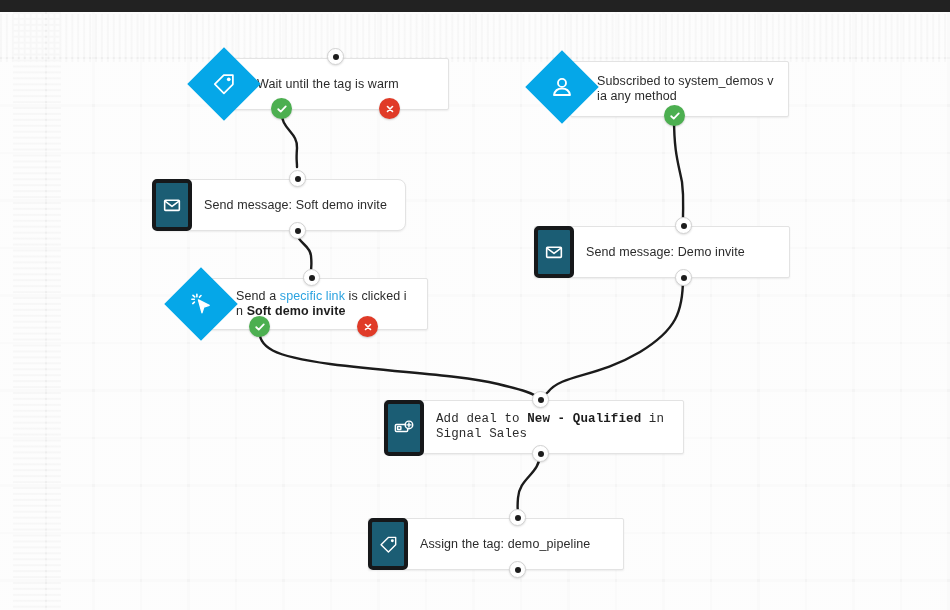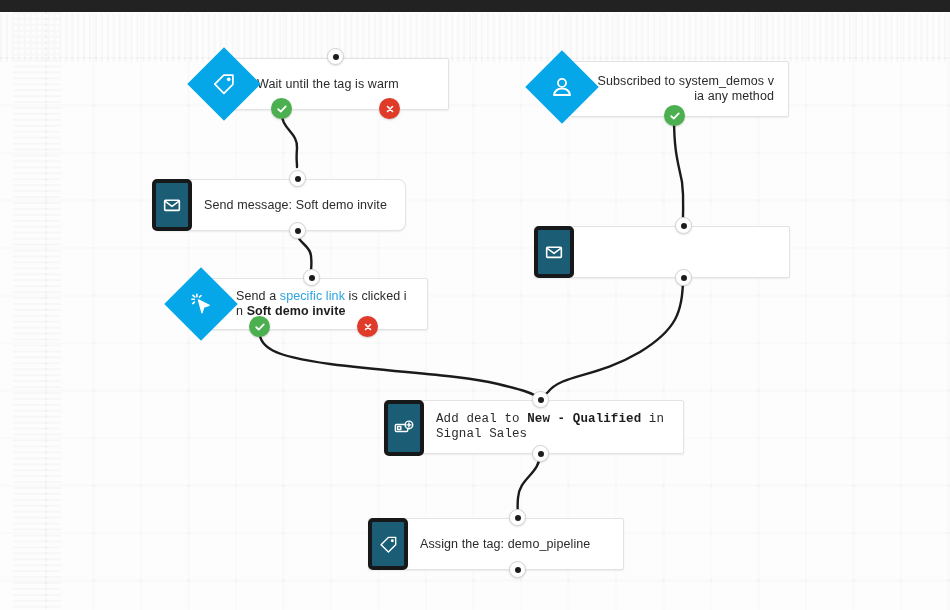--- a/index.html
+++ b/index.html
@@ -176,21 +176,21 @@
 
     <div class="diamond" style="left:536px; top:49px;">
       <span class="dico">
         <svg width="26" height="26" viewBox="0 0 24 24" fill="none" stroke="#ffffff" stroke-width="1.7" stroke-linecap="round" stroke-linejoin="round">
           <circle cx="12" cy="8.2" r="3.7"></circle>
           <path d="M4.6 19.4 C5.4 15.3 8.4 13.4 12 13.4 C15.6 13.4 18.6 15.3 19.4 19.4 Z"></path>
         </svg>
       </span>
     </div>
     <div class="node" style="left:570px; top:49px; width:219px; height:56px;">
-      <div class="node-label" style="padding-left:26px;text-align:right;">Subscribed to system_demos via any method</div>
+      <div class="node-label" style="padding-left:26px;">Subscribed to system_demos via any method</div>
     </div>
     <div class="badge yes" style="left:664px; top:93px;">
       <svg width="12" height="12" viewBox="0 0 16 16">
         <path d="M3 8.3 L6.3 11.4 L13 4.6" fill="none" stroke="#fff" stroke-width="2.4" stroke-linecap="round" stroke-linejoin="round"></path>
       </svg>
     </div>
 
     <div class="node" style="left:152px; top:167px; width:254px; height:52px;border-radius:8px;">
       <div class="tile">
         <svg width="20" height="20" viewBox="0 0 24 24" fill="none" stroke="#ffffff" stroke-width="1.9" stroke-linejoin="round">
@@ -228,20 +228,21 @@
       </svg>
     </div>
 
     <div class="node" style="left:534px; top:214px; width:256px; height:52px;">
       <div class="tile">
         <svg width="20" height="20" viewBox="0 0 24 24" fill="none" stroke="#ffffff" stroke-width="1.9" stroke-linejoin="round">
           <rect x="3.2" y="6.2" width="17.6" height="12.2" rx="1"></rect>
           <path d="M3.2 7 L12 13.6 L20.8 7"></path>
         </svg>
       </div>
+      <div class="node-label">Send message: Demo invite</div>
     </div>
     <div class="port" style="left:675px; top:205px;"></div>
     <div class="port" style="left:675px; top:257px;"></div>
 
     <div class="node" style="left:384px; top:388px; width:300px; height:54px;font-family:Liberation Mono, monospace;">
       <div class="tile tall">
         <svg width="22" height="22" viewBox="0 0 24 24" fill="none" stroke="#ffffff" stroke-width="1.6" stroke-linejoin="round">
           <rect x="2.6" y="8.2" width="13.4" height="7.6" rx="1.2"></rect>
           <rect x="5.0" y="10.4" width="3.6" height="3.2" rx=".5"></rect>
           <circle cx="17.4" cy="8.6" r="4.1" fill="#1b5d74"></circle>

